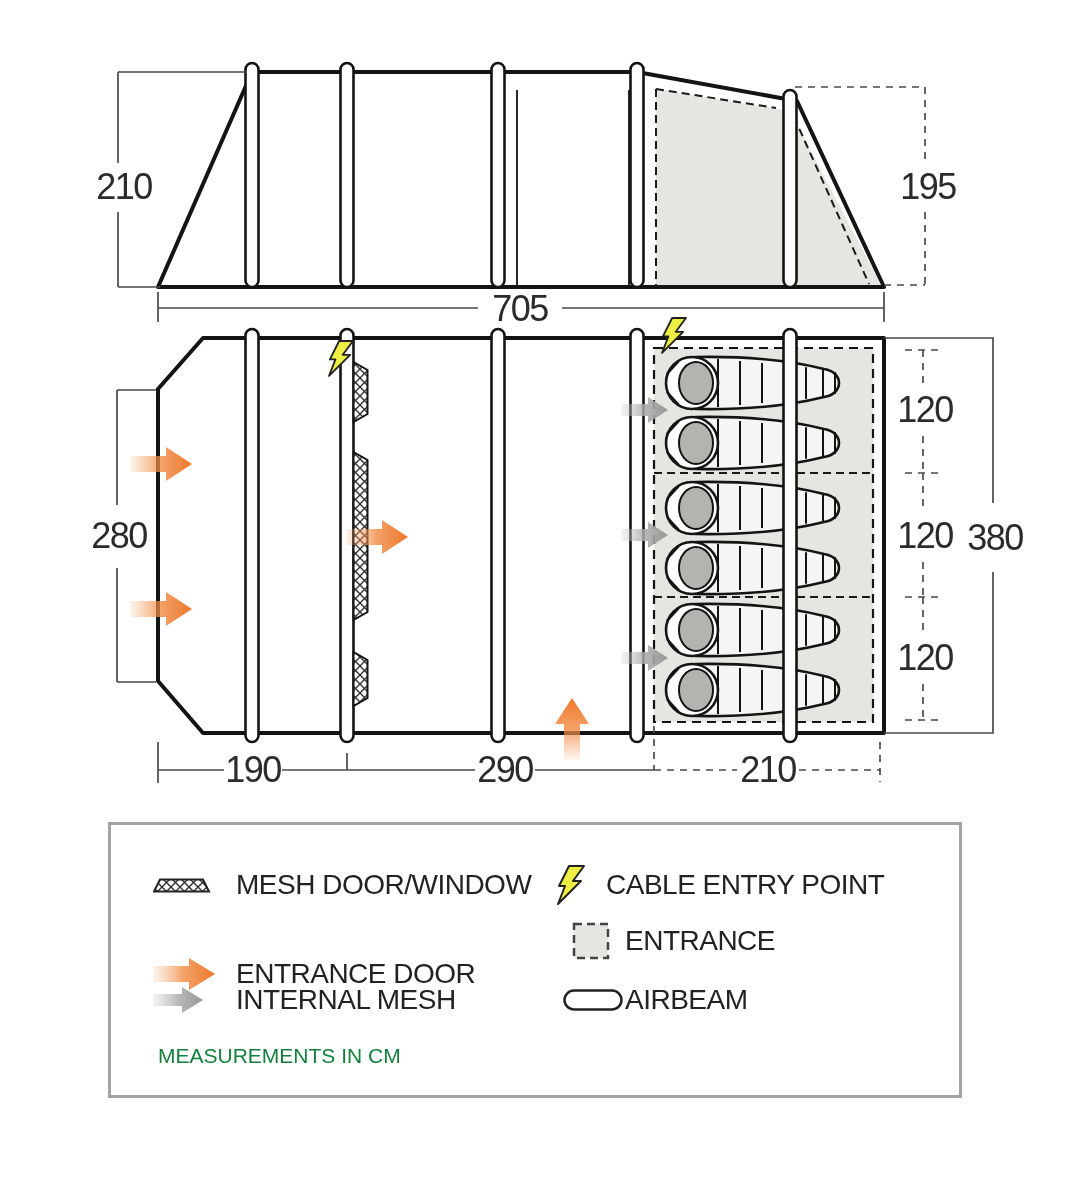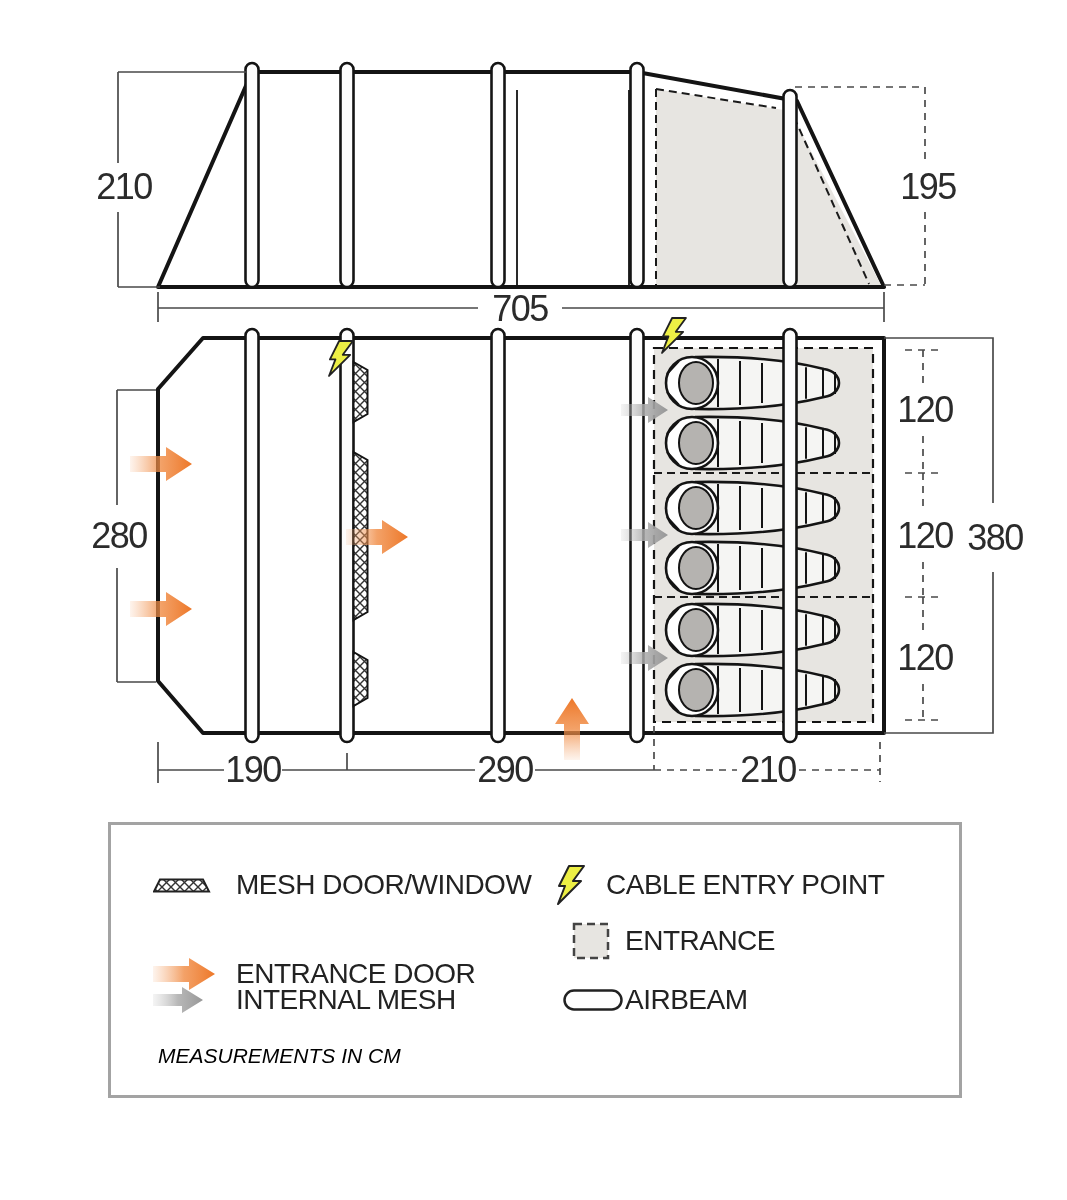--- a/index.html
+++ b/index.html
@@ -13,21 +13,21 @@
   .tube{fill:#fdfdfd;stroke:#141414;stroke-width:2.6;}
   .dashline{fill:none;stroke:#1a1a1a;stroke-width:2;stroke-dasharray:8 5;}
   .dim{fill:none;stroke:#4a4a4a;stroke-width:1.7;}
   .dimdash{fill:none;stroke:#4a4a4a;stroke-width:1.7;stroke-dasharray:7 6;}
   .thinline{fill:none;stroke:#2a2a2a;stroke-width:2;}
   #legend-box{position:absolute;left:108px;top:822px;width:854px;height:276px;
               border:3px solid #a3a3a3;background:#fff;box-sizing:border-box;}
   .leg-row{position:absolute;display:flex;align-items:center;height:40px;}
   .leg-icon{display:flex;align-items:center;justify-content:flex-start;}
   .leg-label{font-size:28px;color:#222;letter-spacing:-0.5px;white-space:nowrap;}
-  .leg-note{position:absolute;font-size:21px;color:#000000;letter-spacing:0;font-style:italic;}
+  .leg-note{position:absolute;font-size:21px;color:#15803d;letter-spacing:0;}
 </style>
 </head>
 <body>
 
 <div id="stage">
 
 <svg id="diagram" width="1067" height="810" viewBox="0 0 1067 810">
   <defs>
     <pattern id="meshpat" width="9" height="9" patternUnits="userSpaceOnUse">
       <rect width="9" height="9" fill="#fff"></rect>

